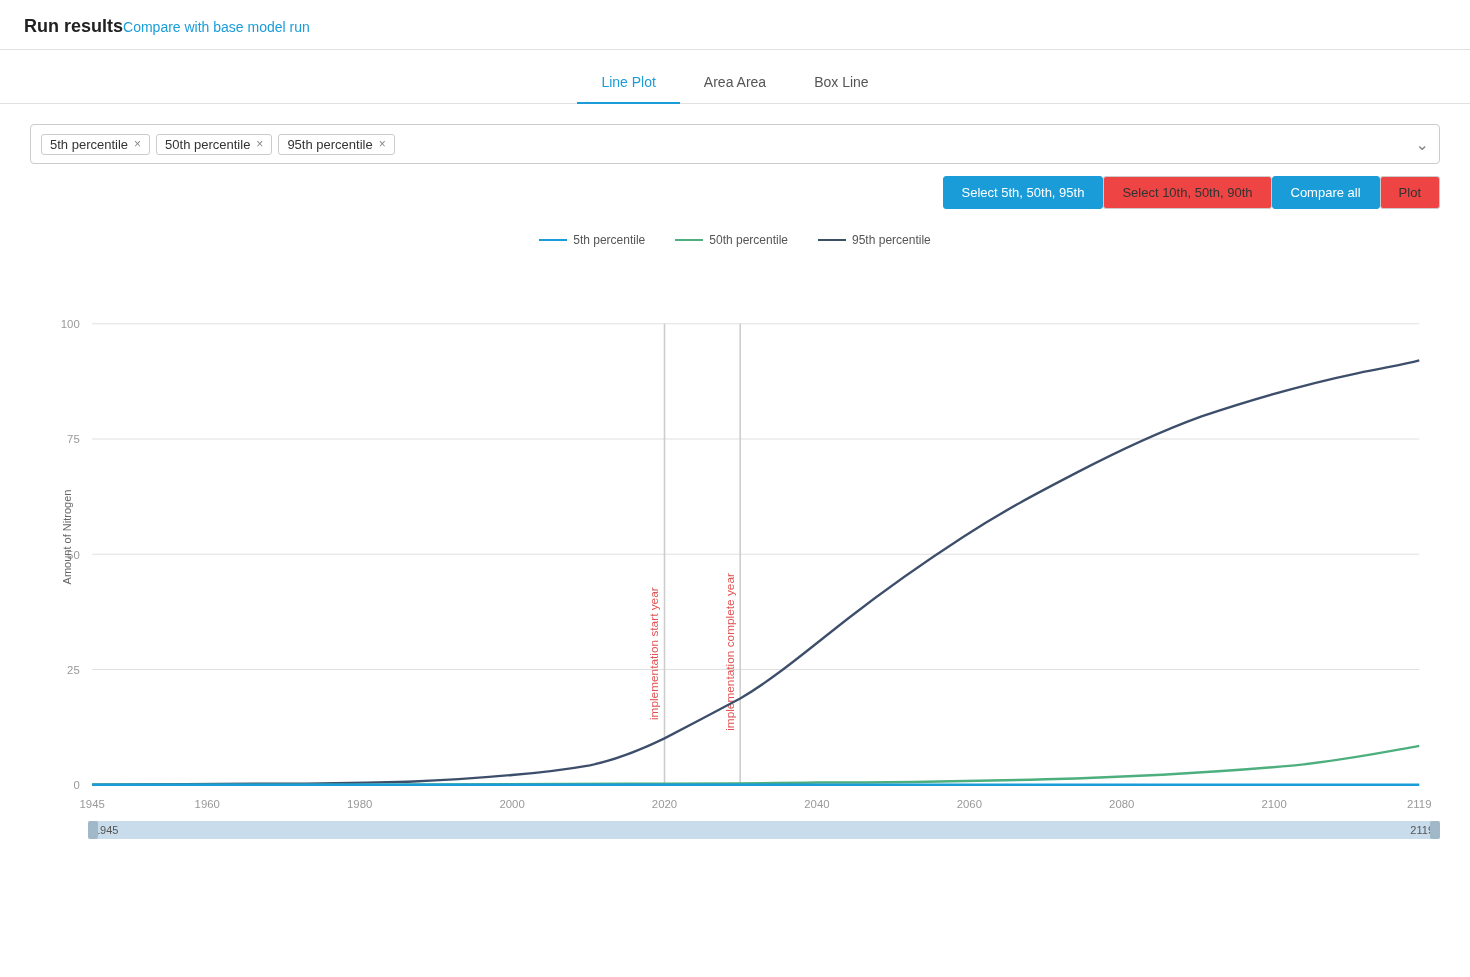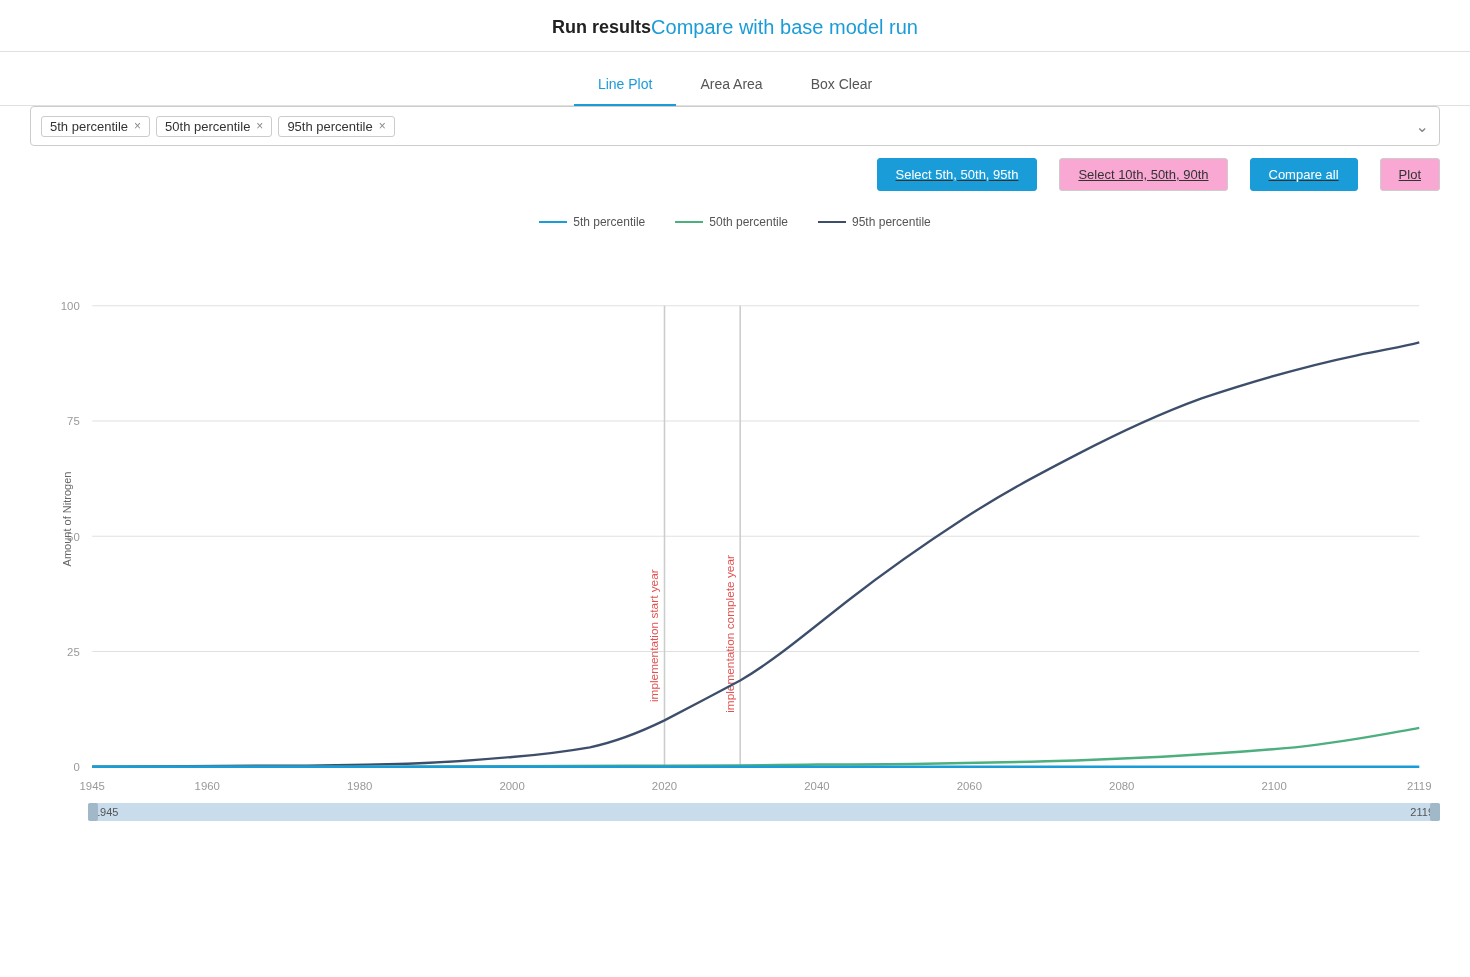--- a/index.html
+++ b/index.html
@@ -1,32 +1,33 @@
 <!DOCTYPE html>
 <html><head>
   <meta charset="utf-8">
   <style>
     * { box-sizing: border-box; margin: 0; padding: 0; }
     body { font-family: 'Segoe UI', Arial, sans-serif; background: #fff; color: #333; font-size: 14px; }
 
     .header {
       display: flex;
       align-items: center;
-      justify-content: center;
+      justify-content: flex-start;
       padding: 16px 24px 12px 24px;
       border-bottom: 1px solid #e0e0e0;
     }
     .header-title { font-size: 18px; font-weight: 600; color: #222; }
-    .compare-link { color: #1a9cd8; font-size: 20px; cursor: pointer; text-decoration: none; }
+    .compare-link { color: #1a9cd8; font-size: 14px; cursor: pointer; text-decoration: none; }
 
     .tabs-container {
       display: flex;
       justify-content: center;
       padding: 16px 0 0 0;
       border-bottom: 1px solid #e0e0e0;
+      margin-bottom: 20px;
     }
     .tab {
       padding: 8px 24px 12px 24px;
       cursor: pointer;
       font-size: 14px;
       color: #555;
       border-bottom: 2px solid transparent;
       margin-bottom: -1px;
     }
     .tab.active {
@@ -71,31 +72,30 @@
       position: absolute;
       right: 10px;
       color: #888;
       font-size: 16px;
     }
 
     .button-row {
       display: flex;
       align-items: center;
       justify-content: flex-end;
-      gap: 22px;
+      gap: 0;
       margin-bottom: 8px;
-      text-decoration: underline;
     }
     .btn {
       padding: 8px 18px;
       font-size: 13px;
       border-radius: 3px;
       cursor: pointer;
       border: 1px solid #ccc;
-      background: #f9a8d4;
+      background: #ef4444;
       color: #333;
     }
     .btn.primary {
       background: #1a9cd8;
       color: #fff;
       border-color: #1a9cd8;
       font-weight: 500;
     }
 
     .chart-area {
@@ -200,21 +200,21 @@
 </div>
 
 <div class="tabs-container">
   <div class="tab active">
     <span>Line Plot</span>
   </div>
   <div class="tab">
     <span>Area Area</span>
   </div>
   <div class="tab">
-    <span>Box Clear</span>
+    <span>Box Line</span>
   </div>
 </div>
 
 <div class="controls-area">
   <div class="percentile-selector">
     <div class="percentile-tag">
       <span>5th percentile</span>
       <span class="remove">×</span>
     </div>
     <div class="percentile-tag">

